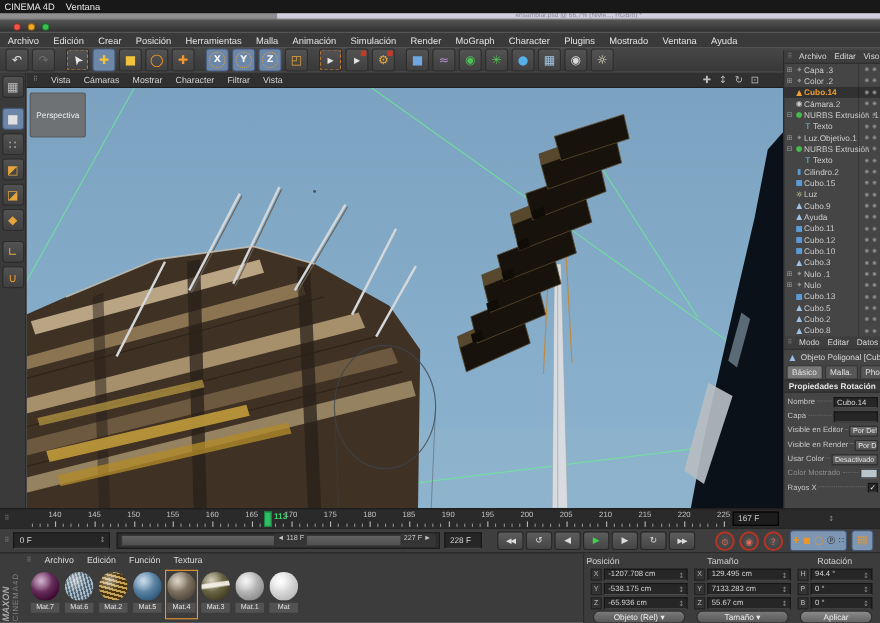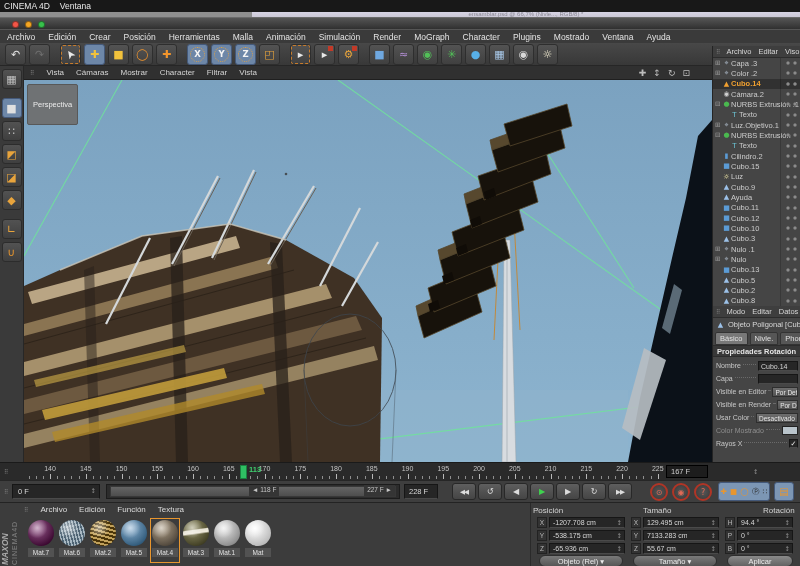--- a/index.html
+++ b/index.html
@@ -649,21 +649,21 @@
             <span class="stepper">↕</span>
           </div>
         </div>
         <div class="crow" style="left: 100px; top: 40px; width: 88px;">
           <span class="cchip">Z</span>
           <div class="cinput inset" style="flex: 1 1 0%;">
             <span class="v">55.67 cm</span>
             <span class="stepper">↕</span>
           </div>
         </div>
-        <span class="chead" style="left: 210px; padding-left: 22px;">Rotación</span>
+        <span class="chead" style="left: 190px; padding-left: 22px;">Rotación</span>
         <div class="crow" style="left: 194px; top: 14px; width: 68px;">
           <span class="cchip">H</span>
           <div class="cinput inset" style="flex: 1 1 0%;">
             <span class="v">94.4 °</span>
             <span class="stepper">↕</span>
           </div>
         </div>
         <div class="crow" style="left: 194px; top: 27px; width: 68px;">
           <span class="cchip">P</span>
           <div class="cinput inset" style="flex: 1 1 0%;">
@@ -924,21 +924,21 @@
         <span class="mi">Editar</span>
         <span class="mi">Datos de</span>
       </span>
   </div>
   <div id="amobj">
     <span class="tico" style="color:#9cc1e8">▲</span>
     <span class="nw">Objeto Poligonal [Cubo.14]</span>
   </div>
   <div id="amtabs">
       <span class="tab active">Básico</span>
-      <span class="tab">Nivle.</span>
+      <span class="tab">Malla.</span>
       <span class="tab">Phong</span>
     </div>
   <div id="amsection">Propiedades Rotación</div>
   <div id="afields">
       <div class="arow">
         <span class="albl">Nombre</span>
         <span class="leader"></span>
         <div class="ainput inset">Cubo.14</div>
       </div>
       <div class="arow">

